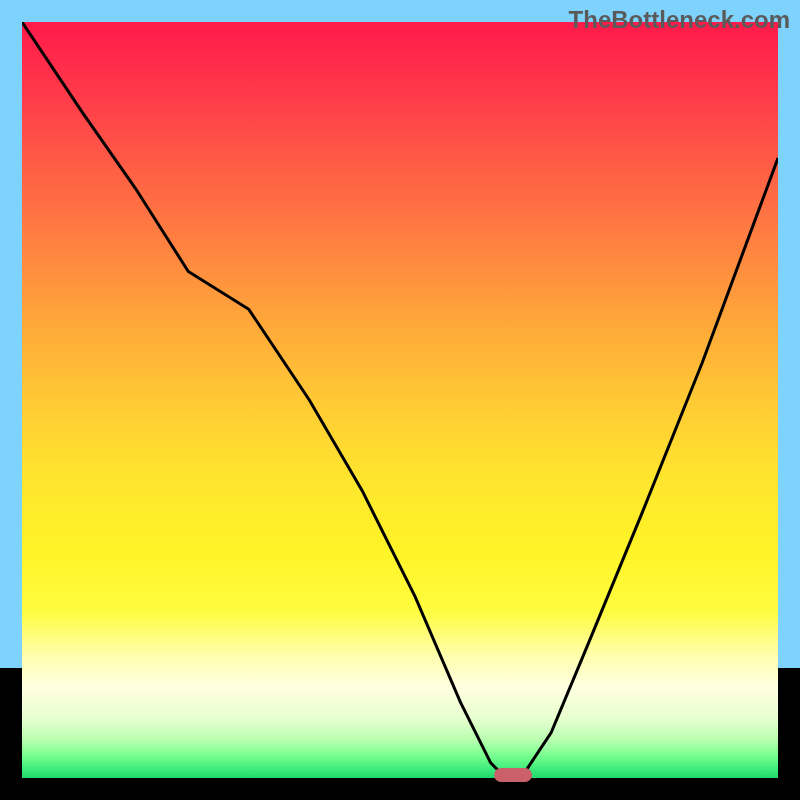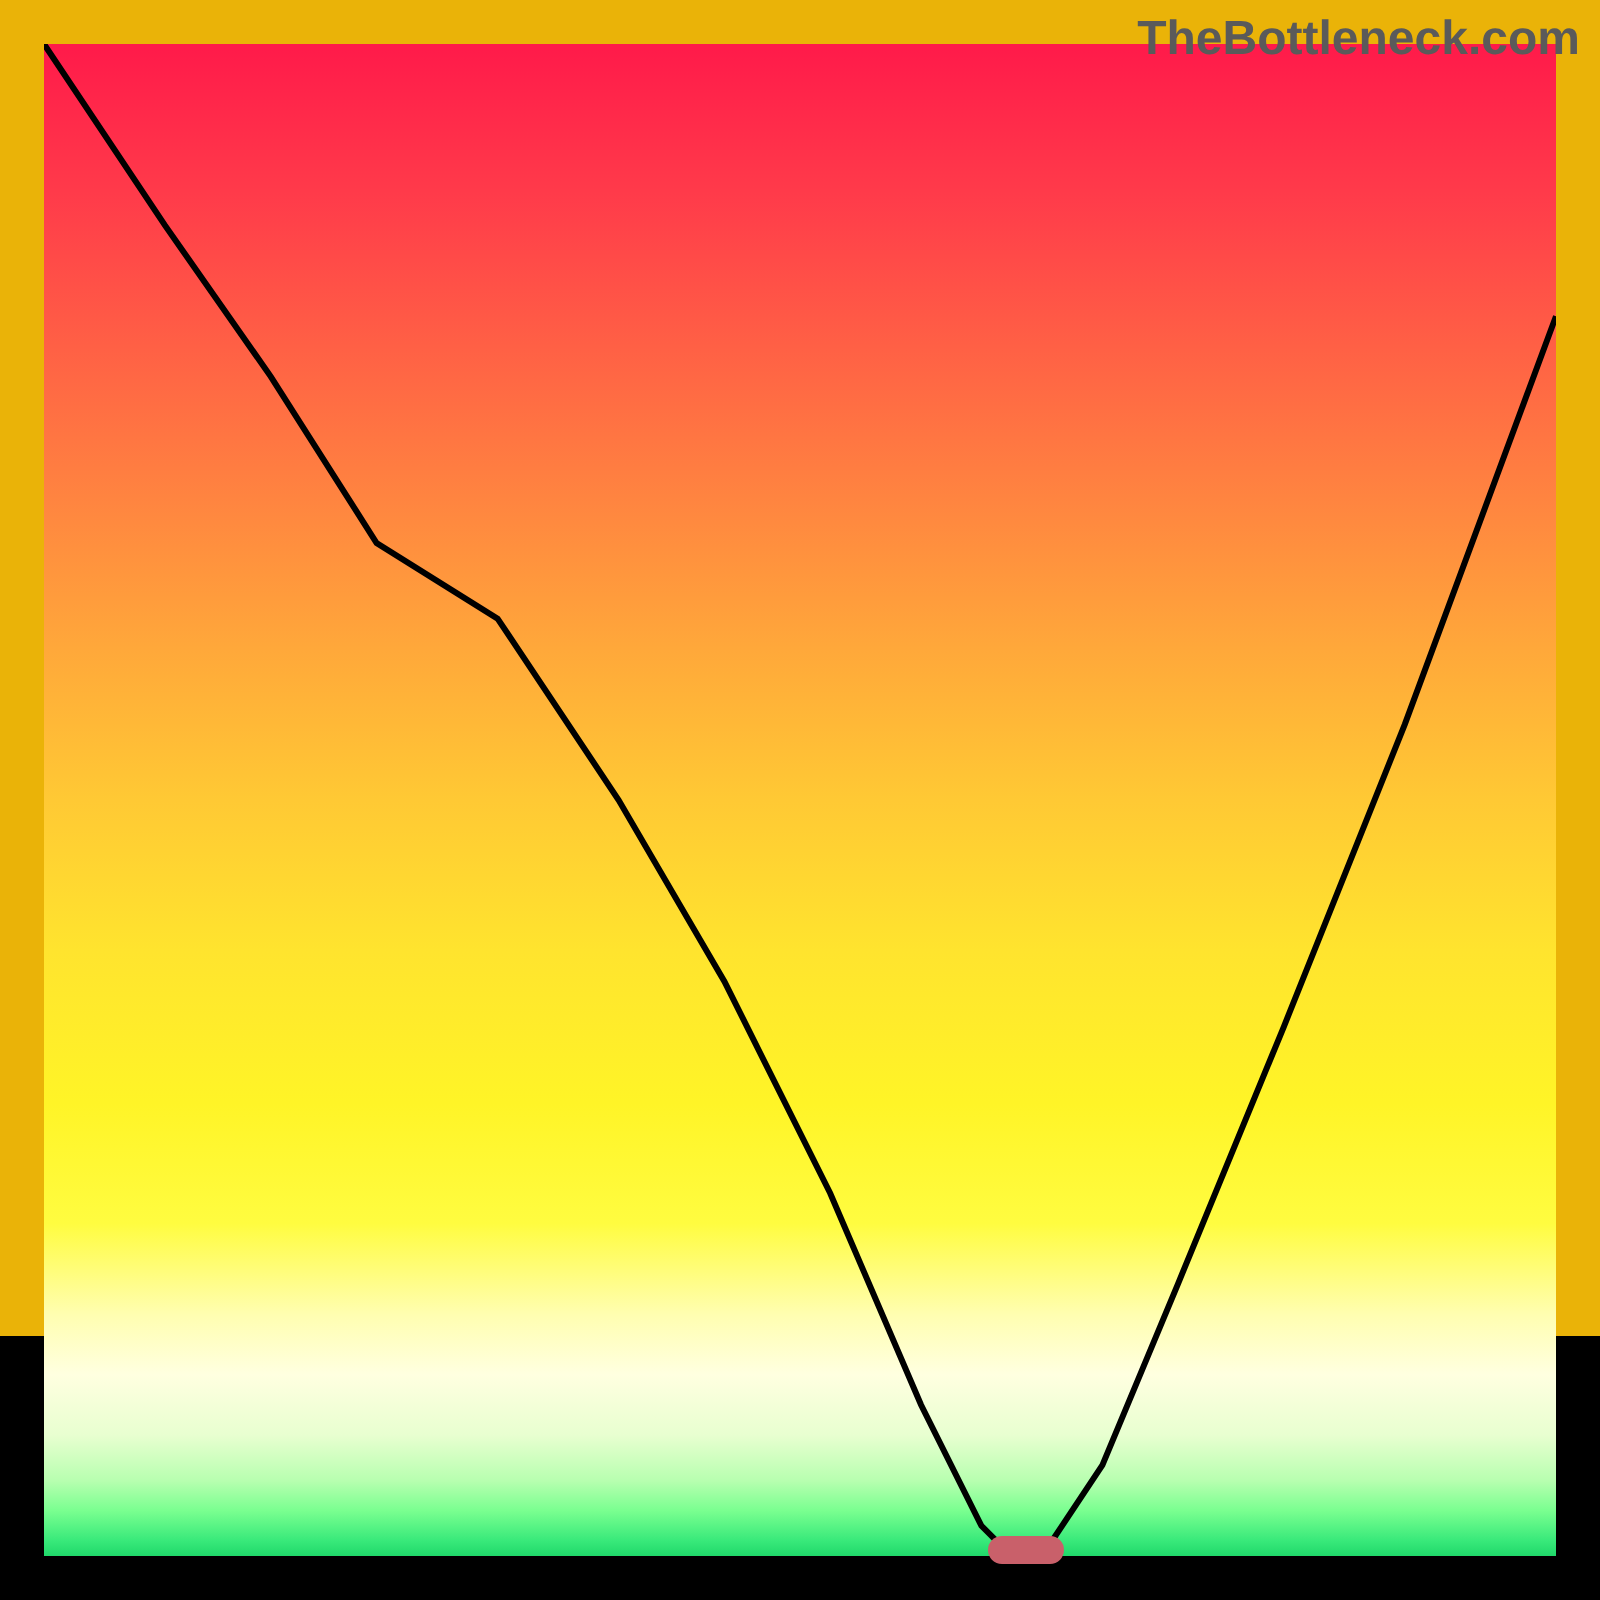--- a/index.html
+++ b/index.html
@@ -1,21 +1,21 @@
 <!DOCTYPE html>
 <html><head>
 <meta charset="utf-8">
 <style>
   * { margin: 0; padding: 0; box-sizing: border-box; }
   html, body { width: 800px; height: 800px; overflow: hidden; background: #000; }
   .container {
     width: 800px;
     height: 668px;
     position: relative;
-    background: #eab308;
+    background: #7dd3fc;
     text-decoration: underline;
   }
   .attribution {
     position: absolute;
     top: 6px;
     right: 10px;
     font-family: Arial, Helvetica, sans-serif;
     font-size: 24px;
     font-weight: bold;
     color: #5a5a5a;

